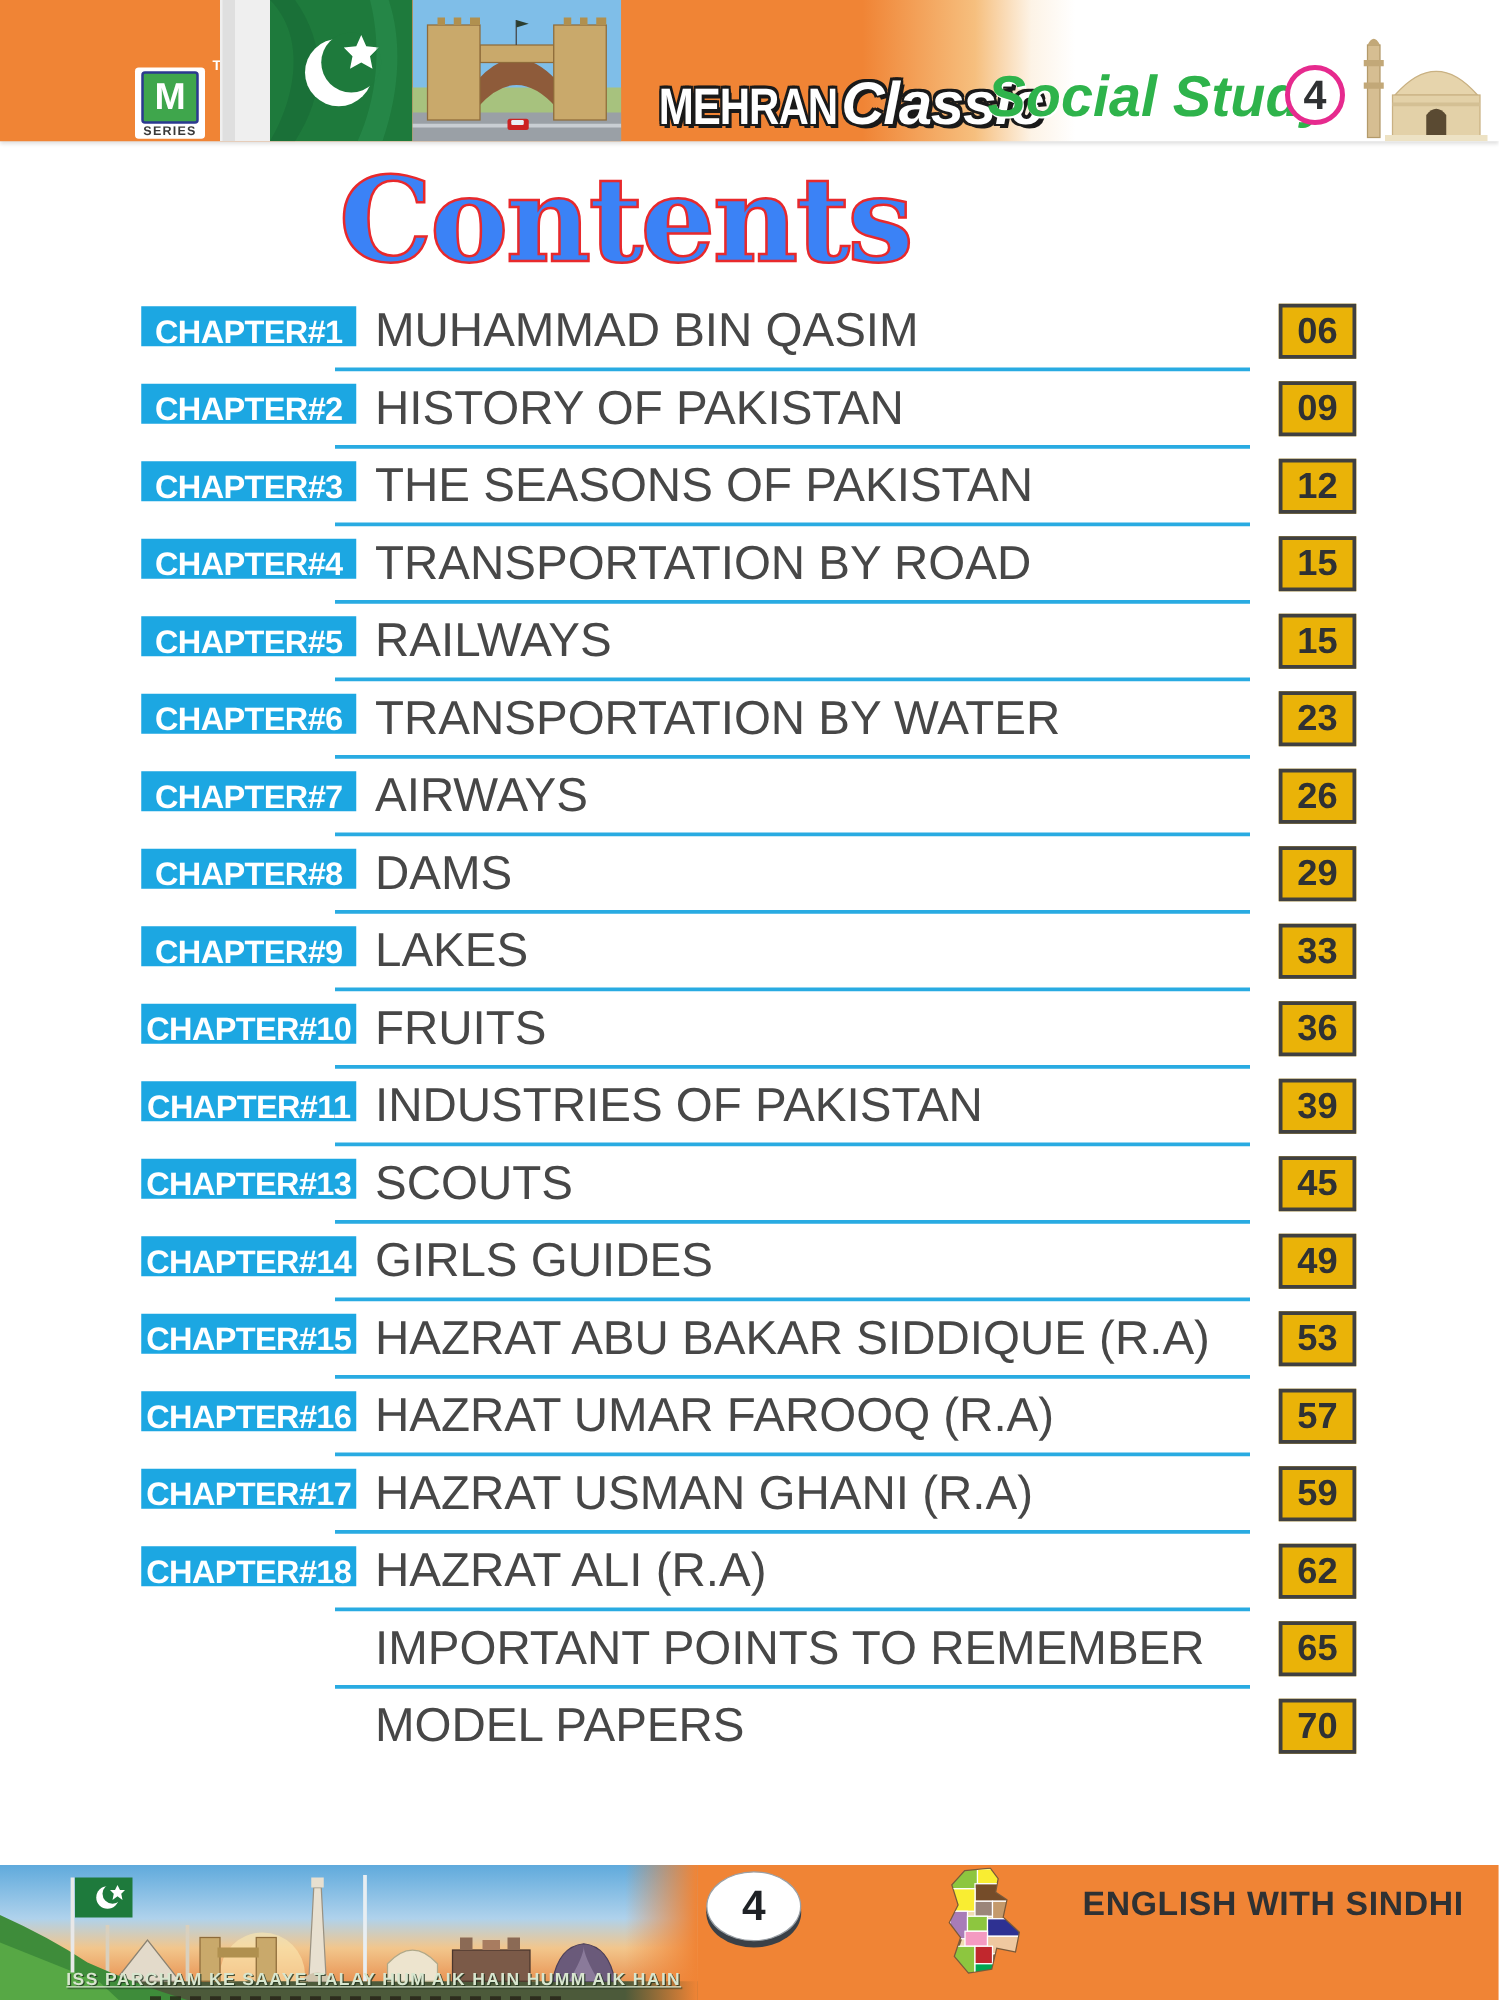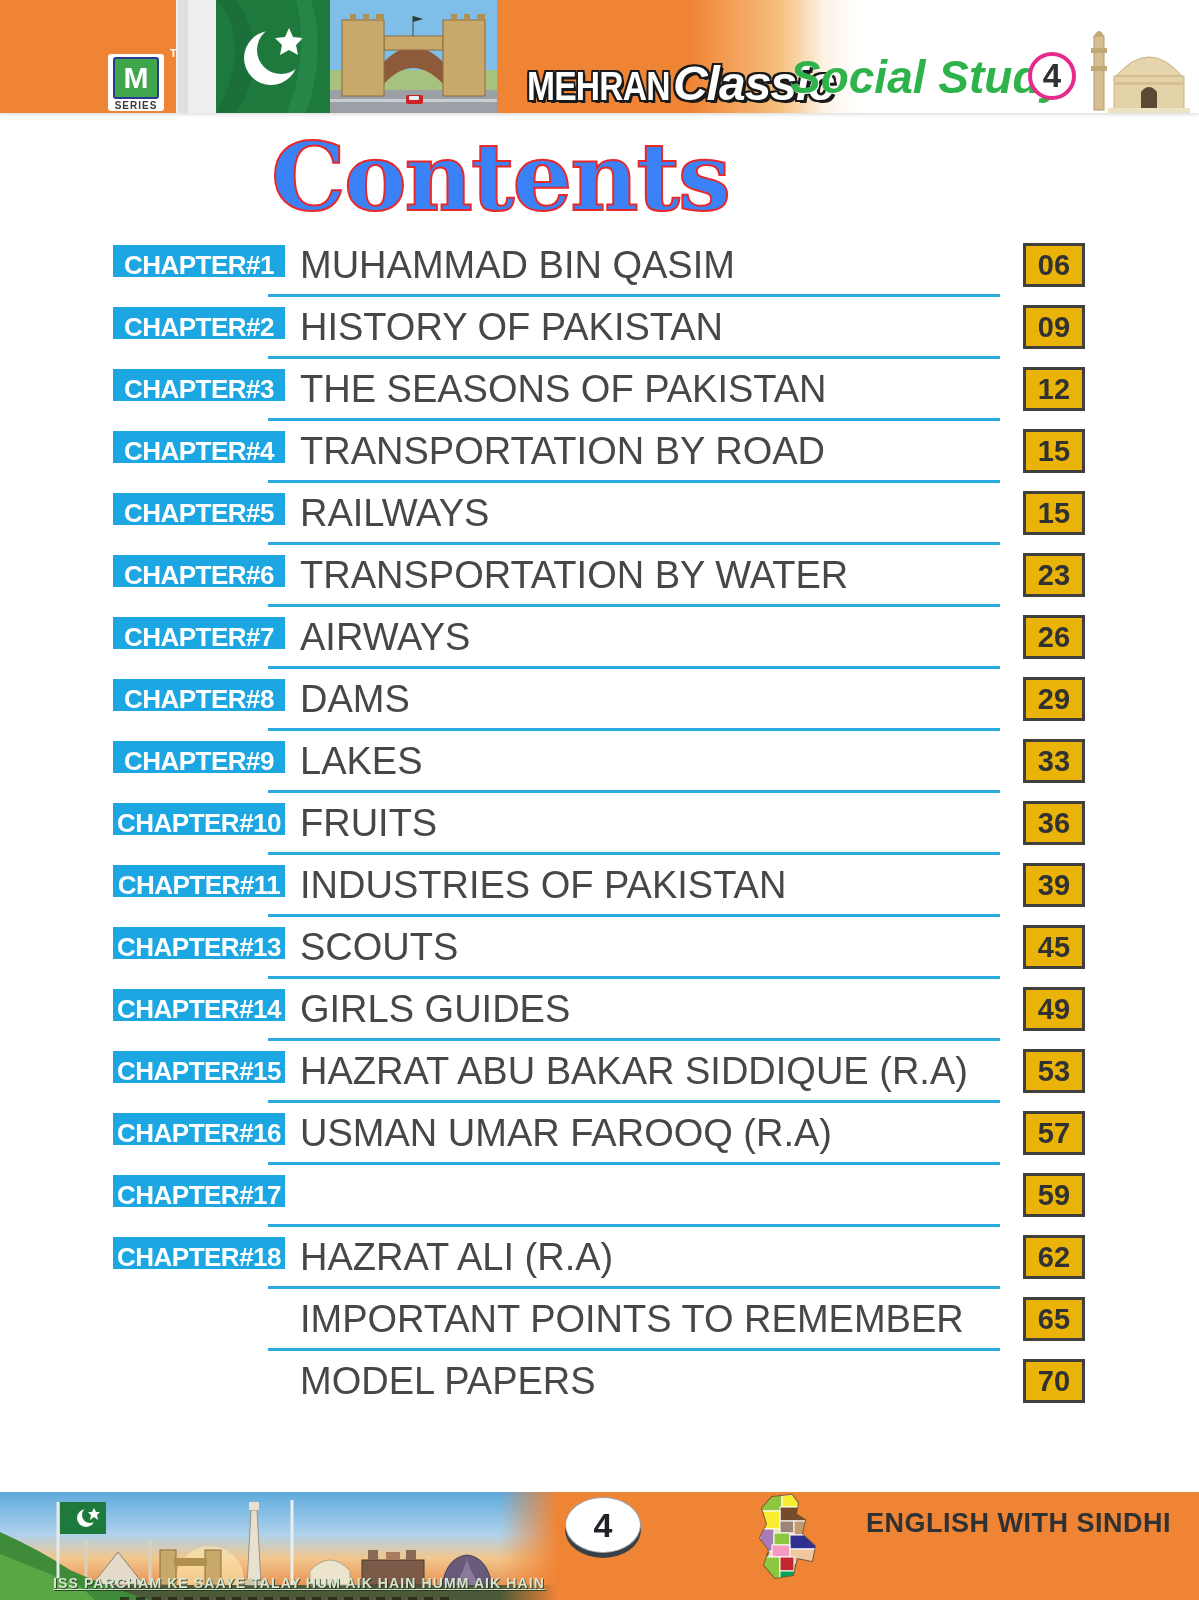--- a/index.html
+++ b/index.html
@@ -233,26 +233,27 @@
     <div class="toc-sep"></div>
   </div>
   <div class="toc-row">
     <div class="toc-badge">CHAPTER#15</div>
     <div class="toc-title">HAZRAT ABU BAKAR SIDDIQUE (R.A)</div>
     <div class="toc-page">53</div>
     <div class="toc-sep"></div>
   </div>
   <div class="toc-row">
     <div class="toc-badge">CHAPTER#16</div>
-    <div class="toc-title">USMAN UMAR FAROOQ (R.A)</div>
+    <div class="toc-title">HAZRAT UMAR FAROOQ (R.A)</div>
     <div class="toc-page">57</div>
     <div class="toc-sep"></div>
   </div>
   <div class="toc-row">
     <div class="toc-badge">CHAPTER#17</div>
+    <div class="toc-title">HAZRAT USMAN GHANI (R.A)</div>
     <div class="toc-page">59</div>
     <div class="toc-sep"></div>
   </div>
   <div class="toc-row">
     <div class="toc-badge">CHAPTER#18</div>
     <div class="toc-title">HAZRAT ALI (R.A)</div>
     <div class="toc-page">62</div>
     <div class="toc-sep"></div>
   </div>
   <div class="toc-row">

